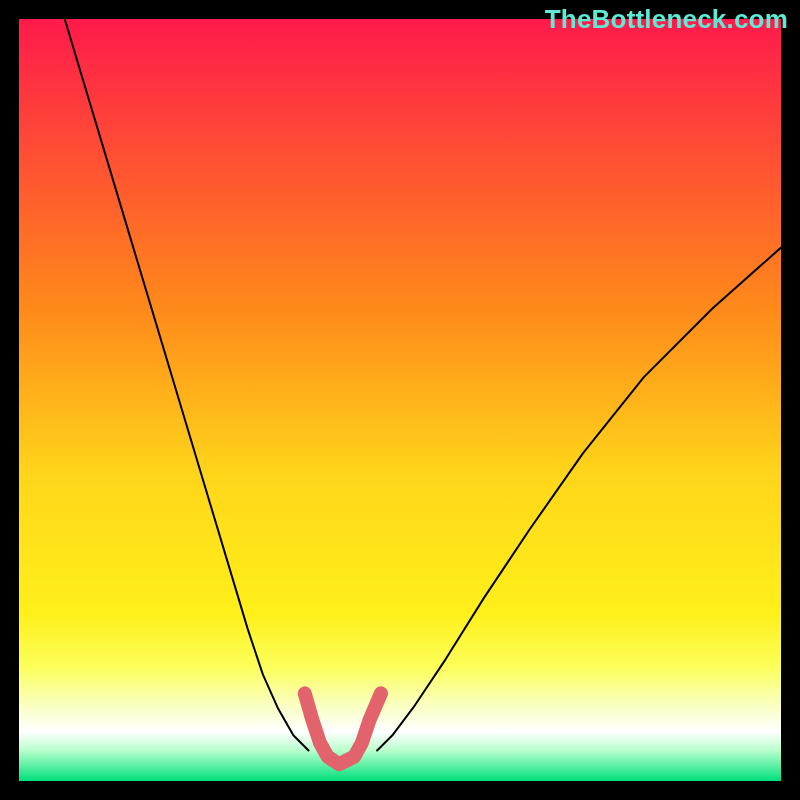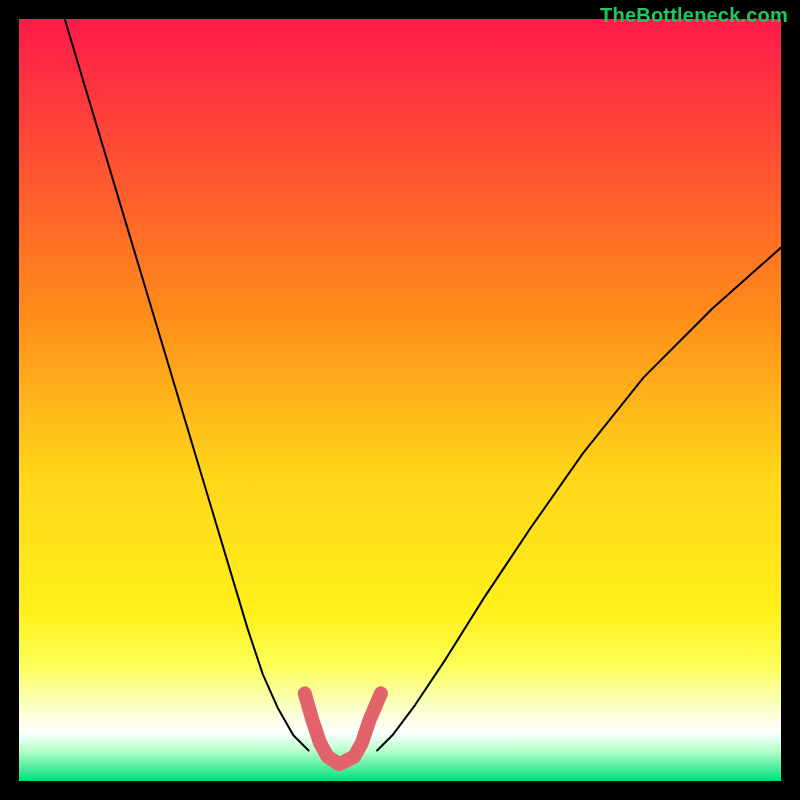--- a/index.html
+++ b/index.html
@@ -14,23 +14,23 @@
     position: relative;
     width: 800px;
     height: 800px;
     background: #000;
   }
   .watermark {
     position: absolute;
     top: 4px;
     right: 12px;
     font-family: Arial, Helvetica, sans-serif;
-    font-size: 20px;
+    font-size: 26px;
     font-weight: 600;
-    color: #22c55e;
+    color: #5eead4;
     letter-spacing: 0.2px;
     z-index: 10;
   }
   svg.plot {
     position: absolute;
     left: 19px;
     top: 19px;
     width: 762px;
     height: 762px;
     display: block;

